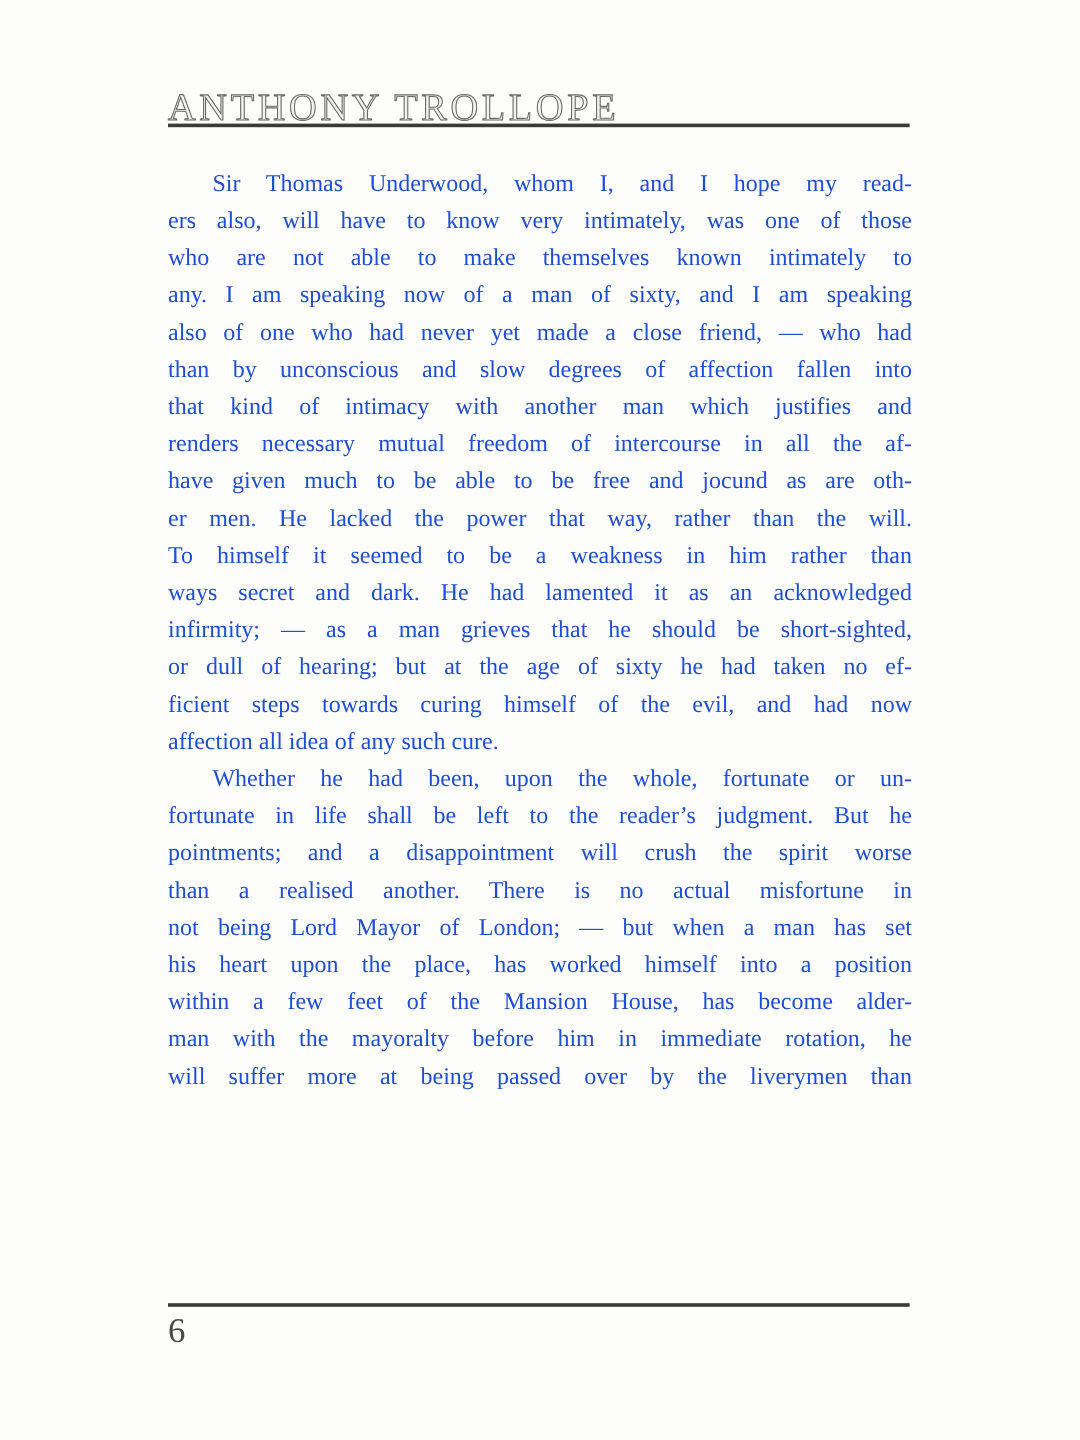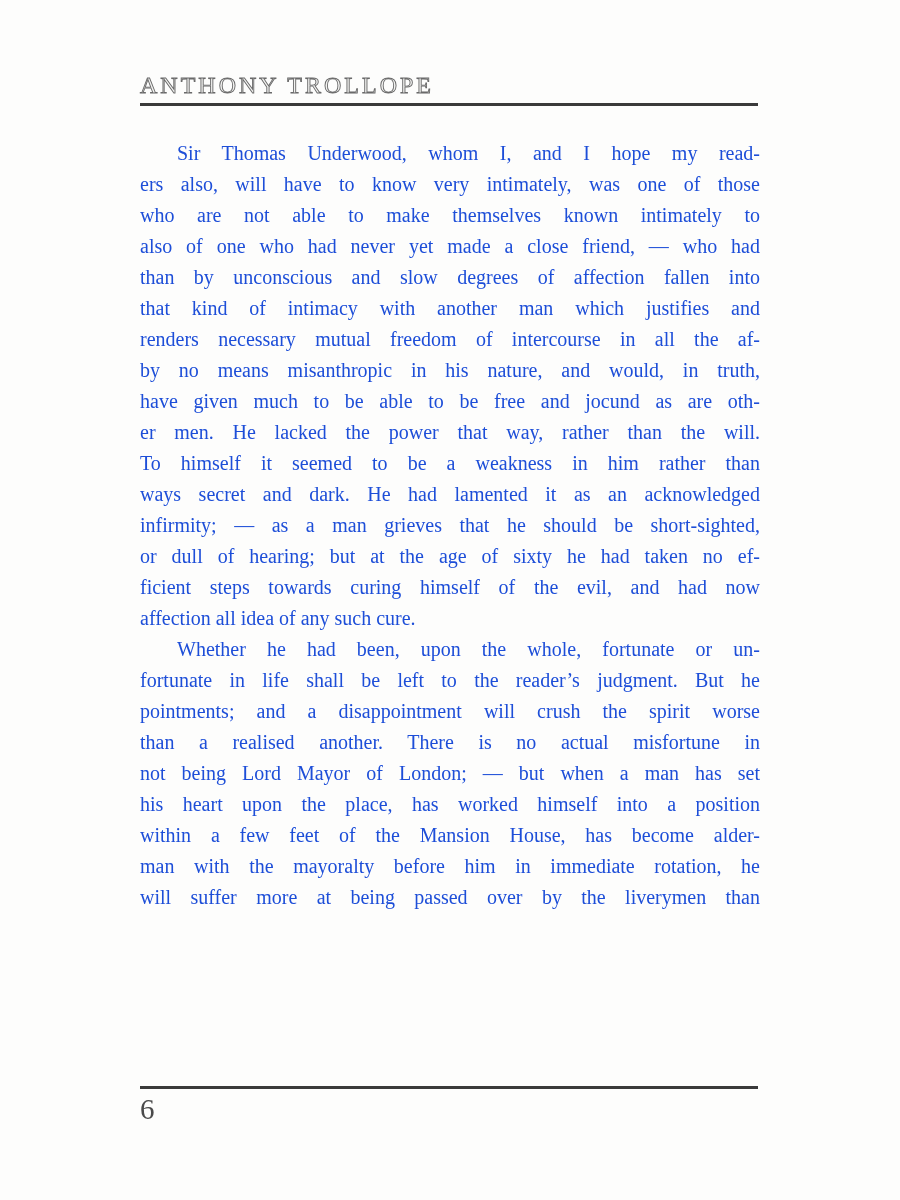--- a/index.html
+++ b/index.html
@@ -19,21 +19,21 @@
     left: 0; top: 0;
     width: 900px;
     height: 1200px;
   }
   
   .running-header {
     position: absolute;
     left: 140px;
     top: 72px;
     width: 620px;
-    font-size: 24px;
+    font-size: 32px;
     line-height: 1.1;
     letter-spacing: 3px;
     color: #5f5f5f;
     font-weight: normal;
     margin: 0;
   }
   @supports (-webkit-text-stroke: 1px black) {
     .running-header {
       color: #f2f2f0;
       -webkit-text-stroke: 0.9px #6a6a6a;
@@ -98,25 +98,25 @@
 
   <h1 class="running-header">ANTHONY TROLLOPE</h1>
 
   <div class="header-rule"></div>
 
   <div class="text-column">
       <div class="paragraph">
         <div class="line indent">Sir Thomas Underwood, whom I, and I hope my read-</div>
         <div class="line">ers also, will have to know very intimately, was one of those</div>
         <div class="line">who are not able to make themselves known intimately to</div>
+        <div class="line">any. I am speaking now of a man of sixty, and I am speaking</div>
         <div class="line">also of one who had never yet made a close friend, — who had</div>
         <div class="line">than by unconscious and slow degrees of affection fallen into</div>
         <div class="line">that kind of intimacy with another man which justifies and</div>
         <div class="line">renders necessary mutual freedom of intercourse in all the af-</div>
-        <div class="line">by no means misanthropic in his nature, and would, in truth,</div>
         <div class="line">have given much to be able to be free and jocund as are oth-</div>
         <div class="line">er men. He lacked the power that way, rather than the will.</div>
         <div class="line">To himself it seemed to be a weakness in him rather than</div>
         <div class="line">ways secret and dark. He had lamented it as an acknowledged</div>
         <div class="line">infirmity; — as a man grieves that he should be short-sighted,</div>
         <div class="line">or dull of hearing; but at the age of sixty he had taken no ef-</div>
         <div class="line">ficient steps towards curing himself of the evil, and had now</div>
         <div class="line para-end">affection all idea of any such cure.</div>
       </div>
       <div class="paragraph">

